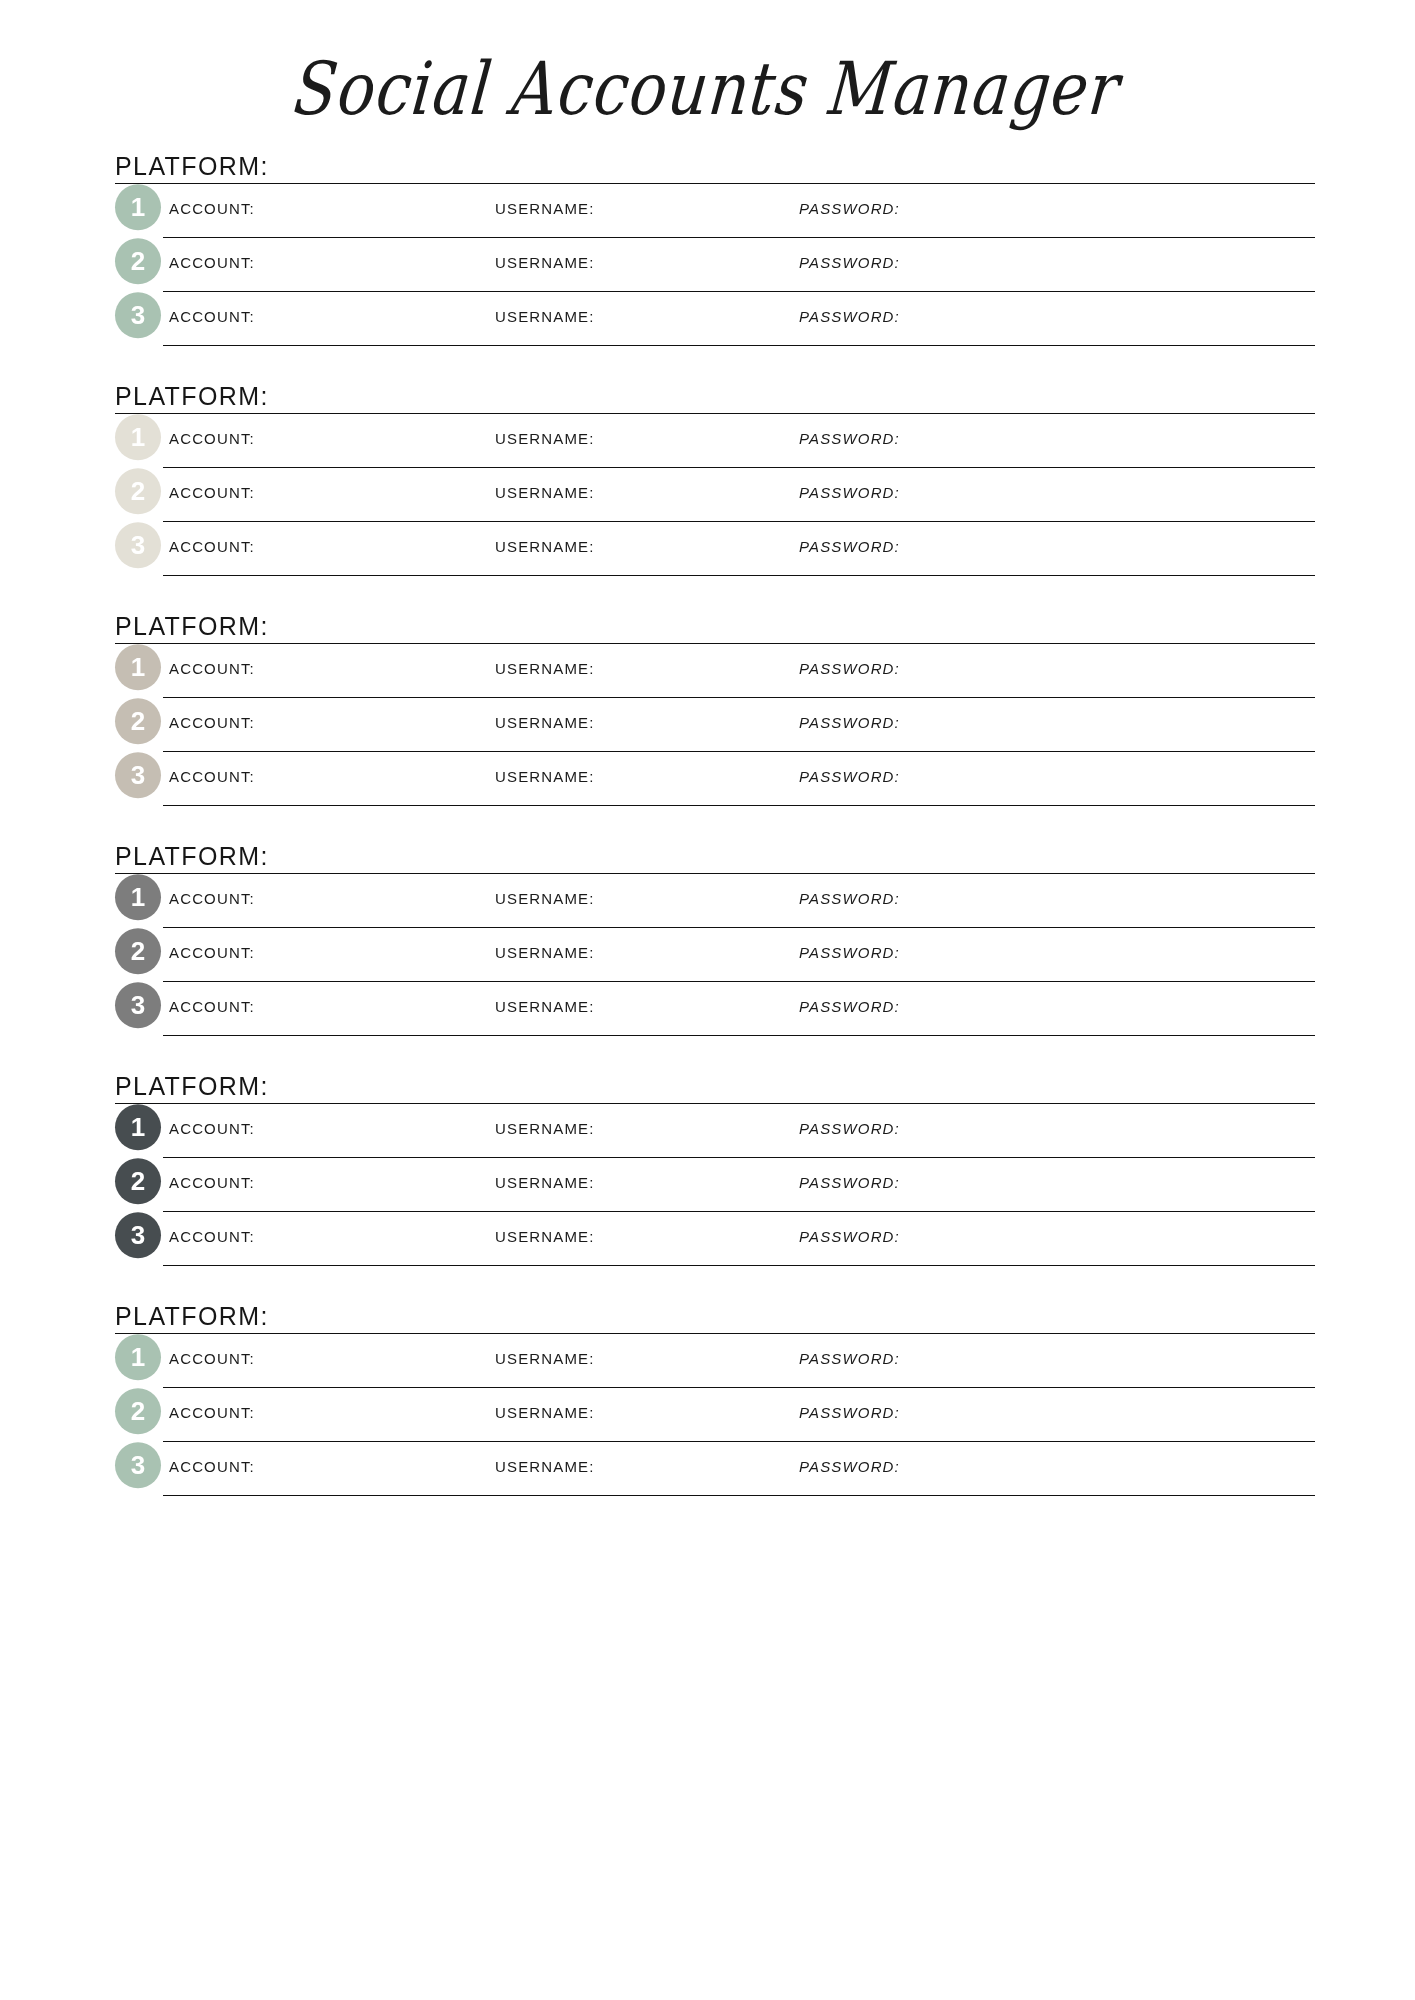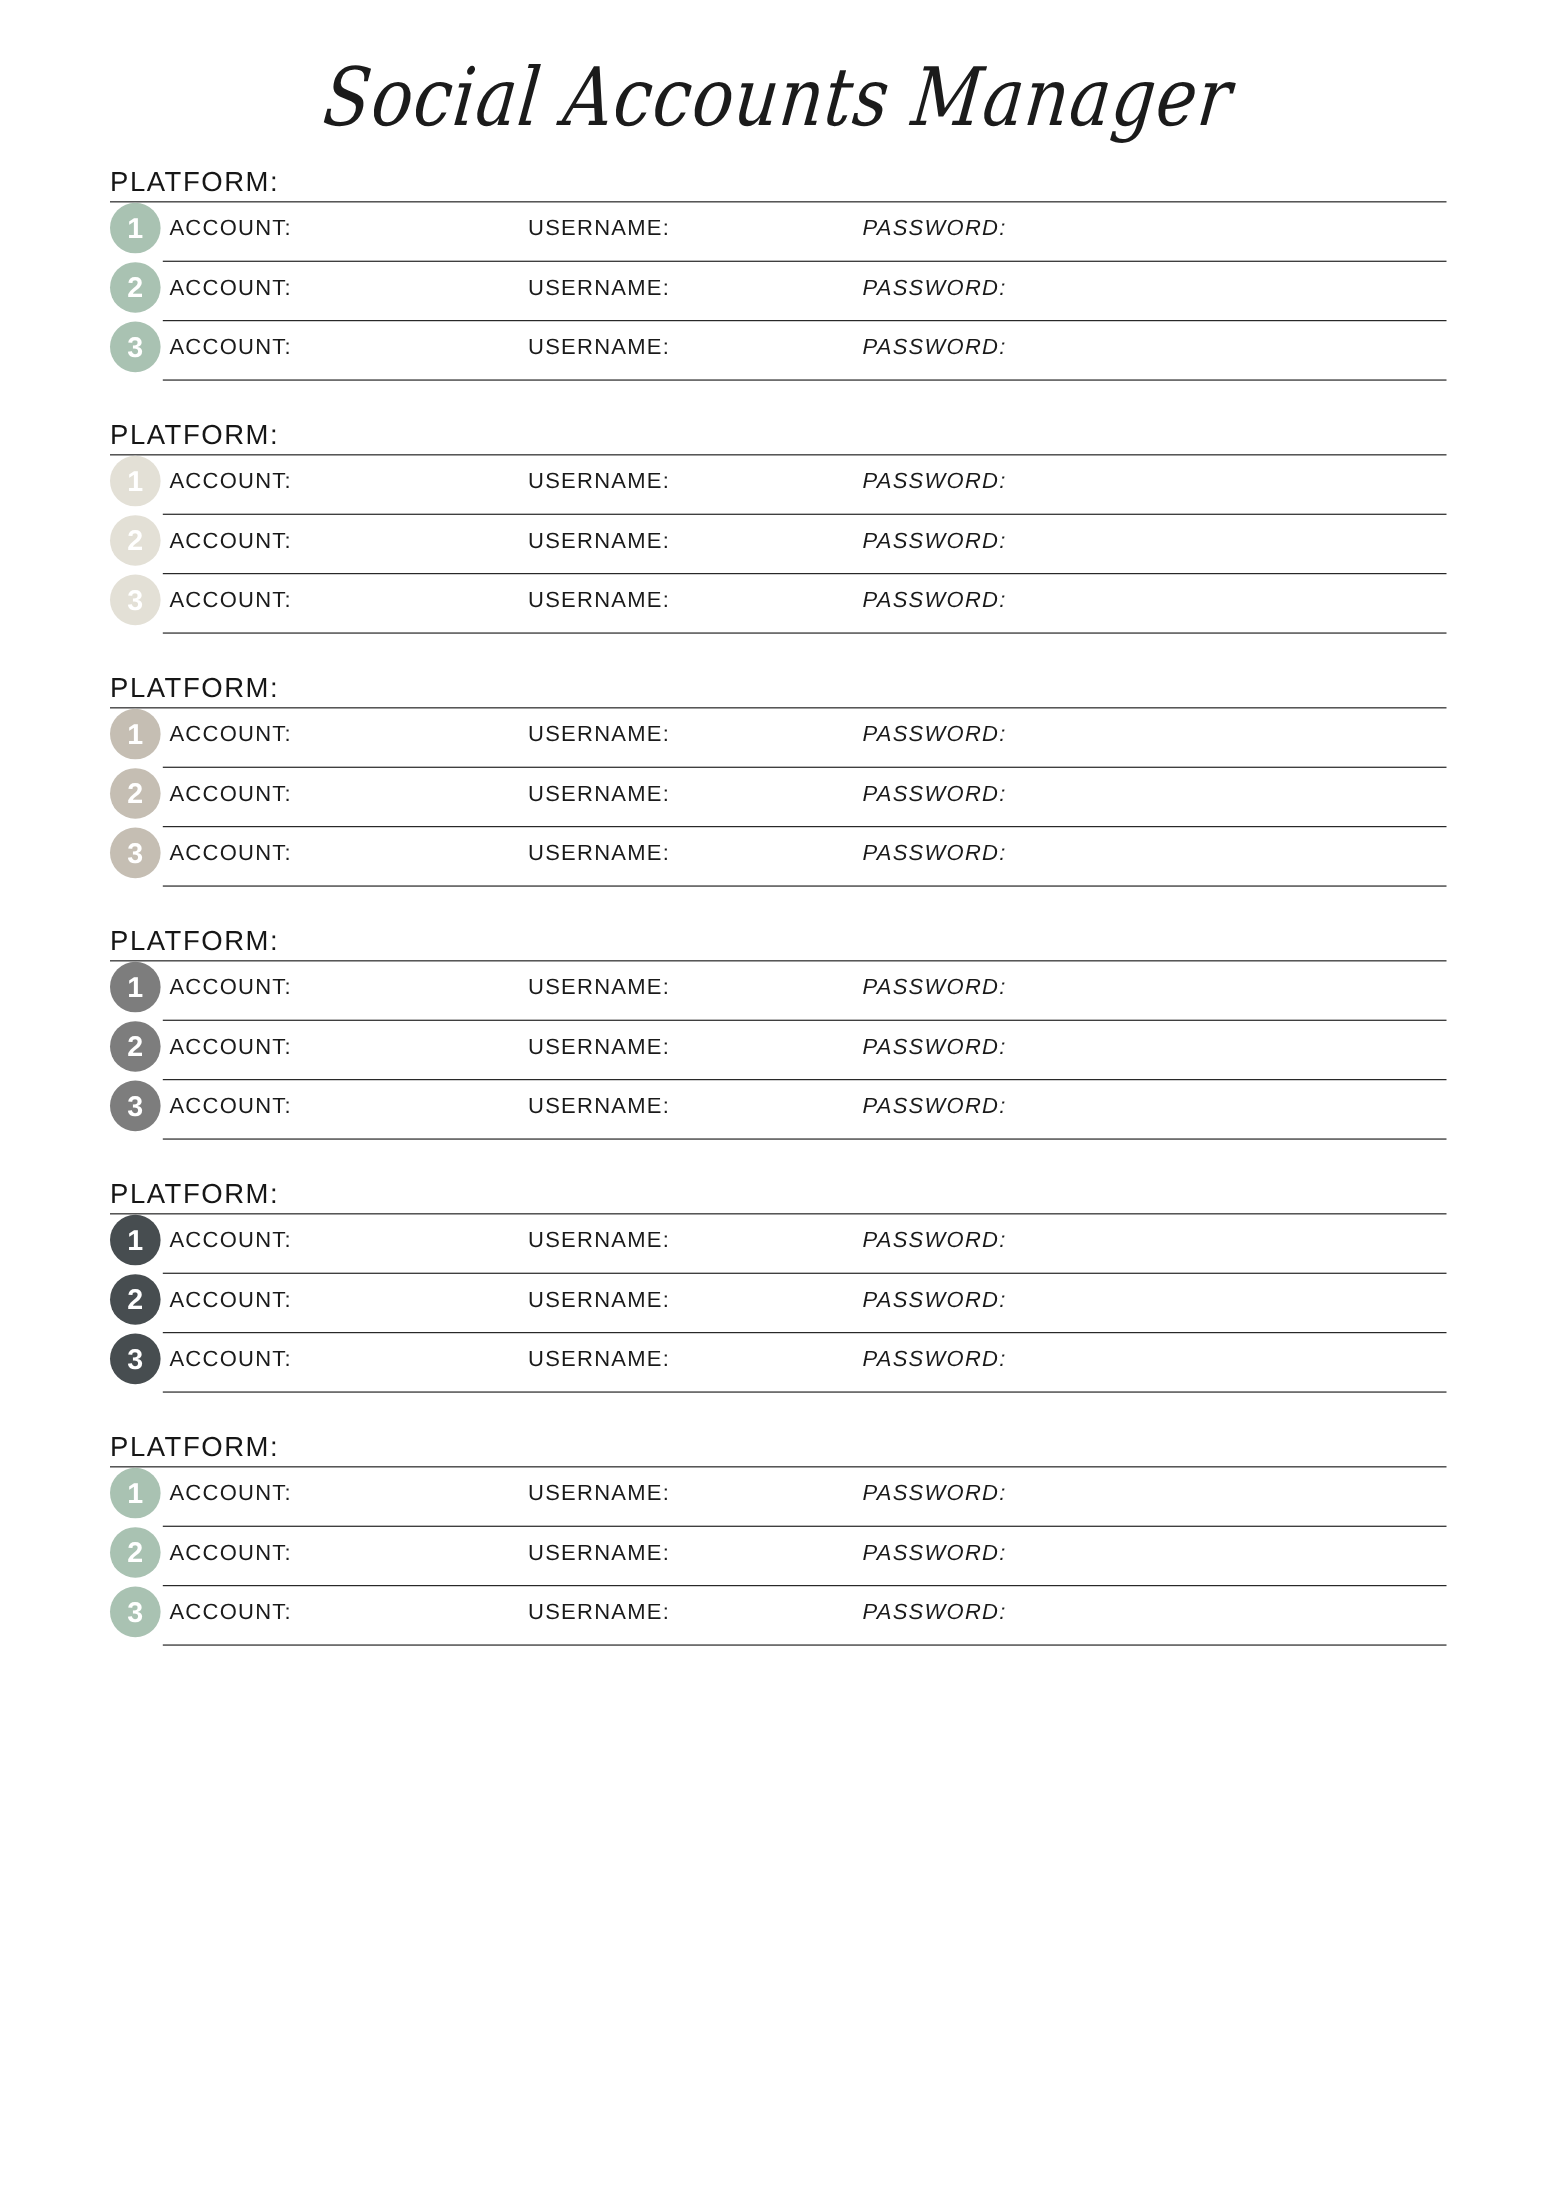--- a/index.html
+++ b/index.html
@@ -43,20 +43,21 @@
     display: inline-block;
     transform: skewX(-6deg) scaleY(1.18);
     transform-origin: center center;
     white-space: nowrap;
   }
 
   
   .sheet {
     padding: 0 100px 0 100px;
     margin-top: 22px;
+    margin-left: 15px;
   }
 
   .section {
     margin-bottom: 36px;
   }
 
   
   .platform-row {
     position: relative;
     padding-bottom: 3px;
@@ -111,21 +112,21 @@
     right: 0;
     bottom: 0;
     top: 0;
     border-bottom: 1.6px solid #111111;
     display: flex;
     align-items: center;
   }
 
   .field-label {
     font-family: "Liberation Sans", sans-serif;
-    font-size: 20px;
+    font-size: 15px;
     font-weight: 300;
     letter-spacing: 1.15px;
     color: #1a1a1a;
     white-space: nowrap;
     position: absolute;
     top: 50%;
     transform: translateY(-62%);
   }
 
   .col-account  { left: 6px; }

